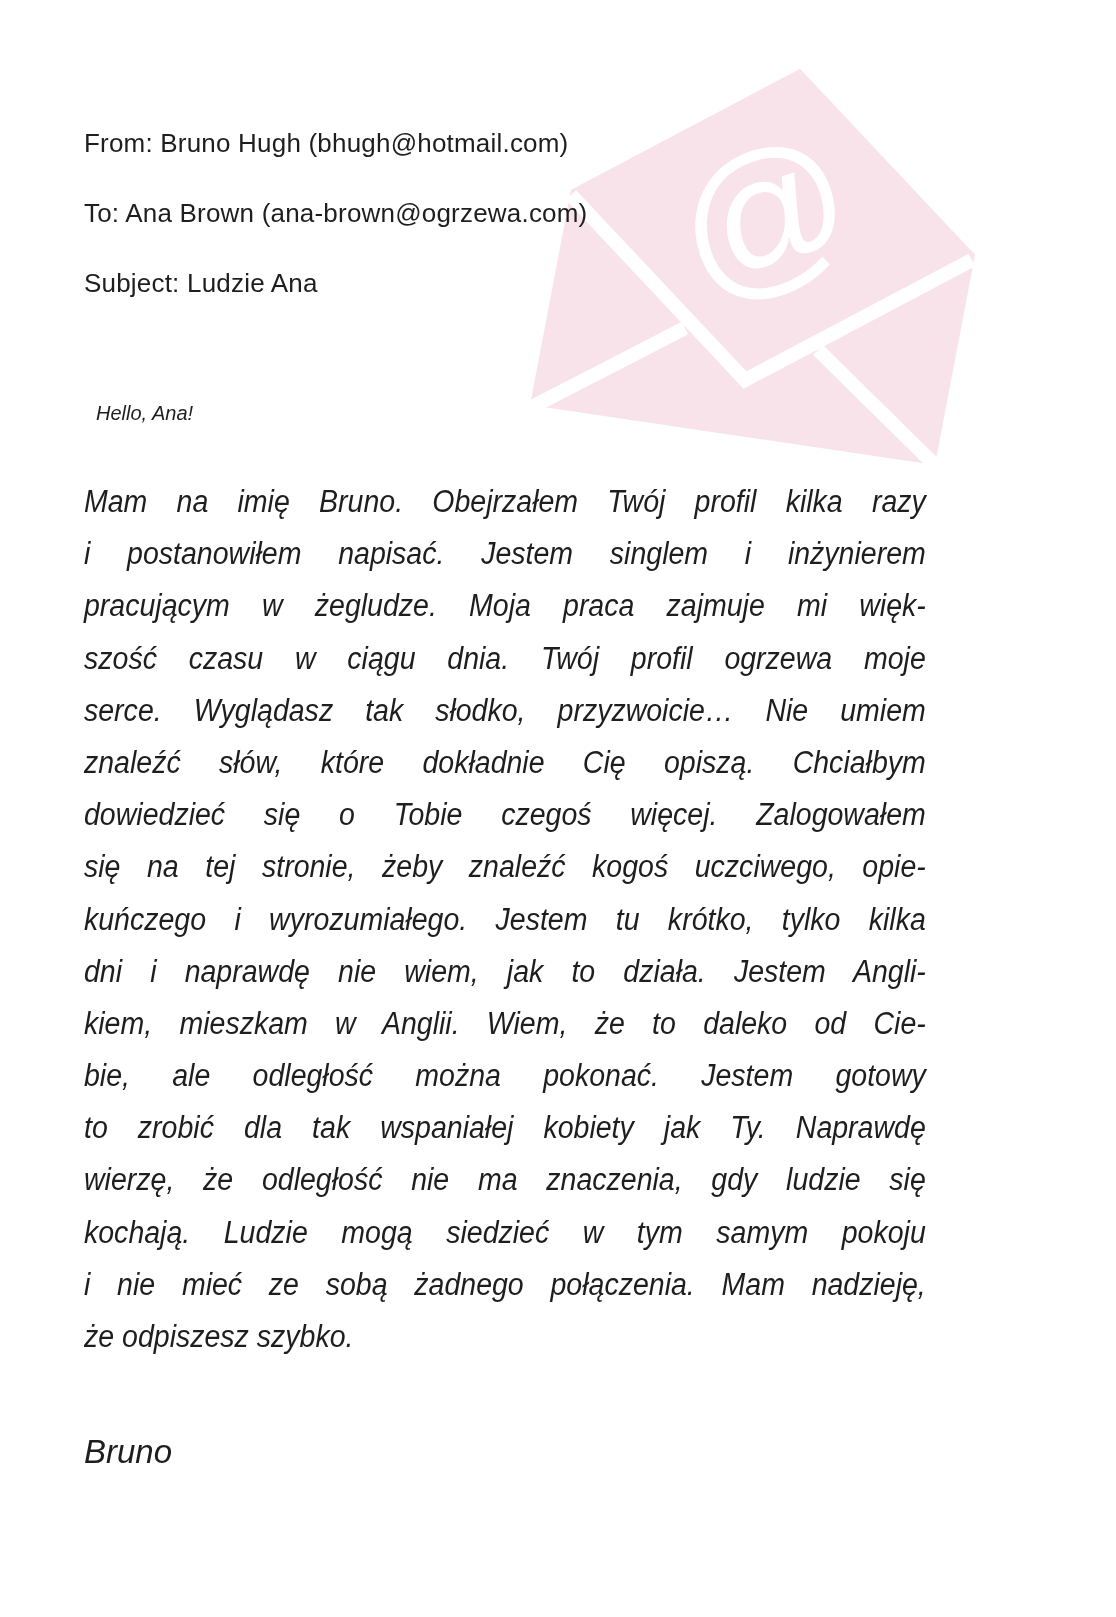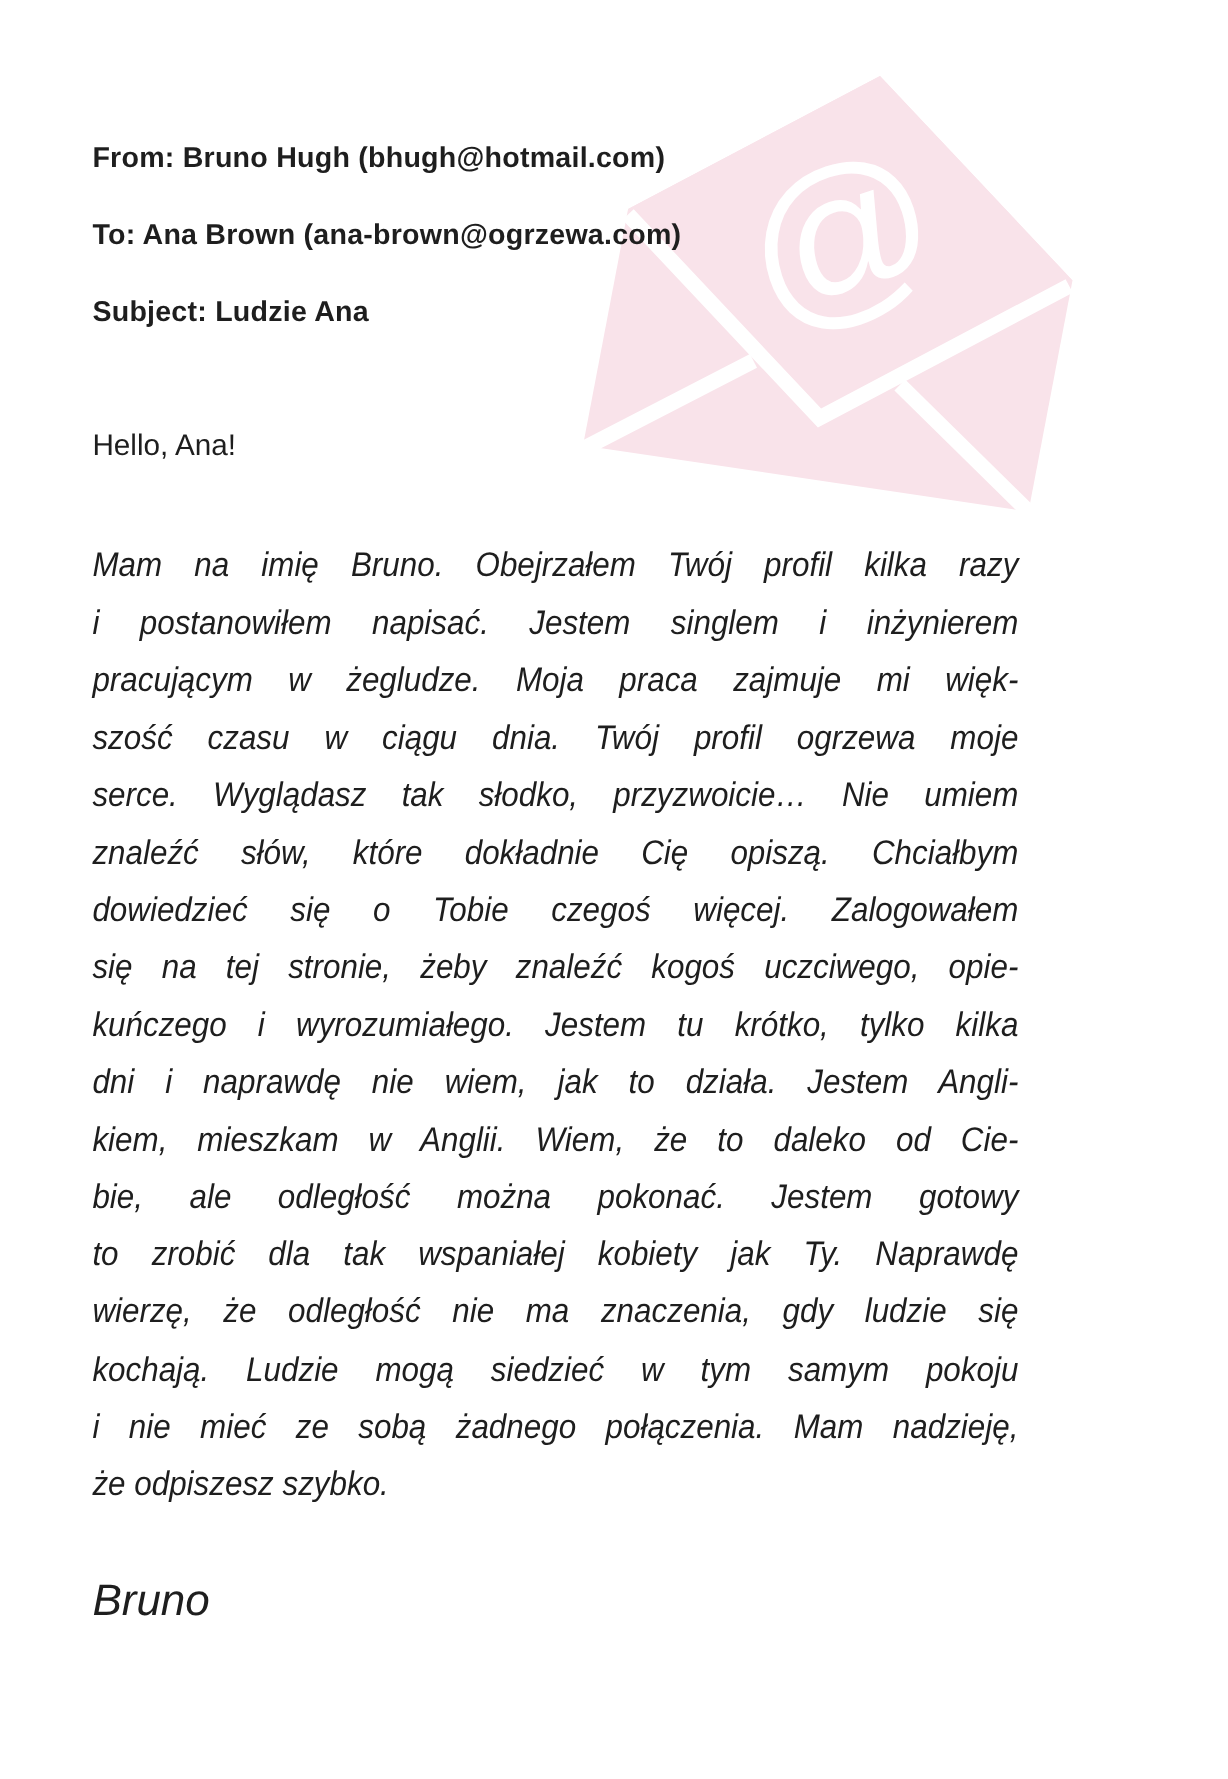--- a/index.html
+++ b/index.html
@@ -1,27 +1,27 @@
 <!DOCTYPE html>
 <html><head>
   <meta charset="utf-8">
   <style>
     html, body { margin: 0; padding: 0; background: #ffffff; }
     body { width: 1116px; height: 1617px; position: relative; overflow: hidden;
            font-family: "Liberation Sans", sans-serif; color: #1e1e1e; }
     .envelope { position: absolute; left: 500px; top: 50px; width: 480px; height: 440px; }
     .header { position: absolute; left: 84px; top: 124px; }
-    .header-line { font-weight: bold; font-size: 26px; letter-spacing: 0.2px; line-height: 30px; margin: 0; position: absolute; white-space: nowrap; }
-    .greeting { position: absolute; left: 84px; top: 390px; font-size: 27px; margin: 0; }
-    .body-text { position: absolute; left: 84px; top: 488px; width: 842px; margin: 0; }
+    .header-line { font-weight: normal; font-size: 26px; letter-spacing: 0.2px; line-height: 30px; margin: 0; position: absolute; white-space: nowrap; }
+    .greeting { position: absolute; left: 84px; top: 390px; font-style: italic; font-size: 20px; margin: 12px; }
+    .body-text { position: absolute; left: 84px; top: 476px; width: 842px; margin: 0; }
     .body-line { font-style: italic; font-size: 31px; line-height: 52.2px; height: 52.2px;
                  text-align: justify; text-align-last: justify; white-space: nowrap;
                  transform: scaleX(0.92); transform-origin: left center; width: 915px; }
     .body-line.last { text-align-last: left; }
-    .signature { position: absolute; left: 84px; top: 1433px; font-style: italic; font-size: 40px; margin: 0; }
+    .signature { position: absolute; left: 84px; top: 1433px; font-style: italic; font-size: 33px; margin: 0; }
   </style>
 </head>
 <body>
 
 <svg class="envelope" viewBox="0 0 480 440" xmlns="http://www.w3.org/2000/svg">
   <polygon points="71,140 300,19 475,205 435,415 30,355" fill="#f9e3ea"></polygon>
   <polygon points="71,140 300,19 475,205 245,328" fill="#f9e3ea"></polygon>
   <polyline points="71,145 245,330 472,210" fill="none" stroke="#ffffff" stroke-width="14" stroke-linejoin="miter"></polyline>
   <line x1="30" y1="358" x2="185" y2="278" stroke="#ffffff" stroke-width="14"></line>
   <line x1="318" y1="300" x2="440" y2="420" stroke="#ffffff" stroke-width="14"></line>

